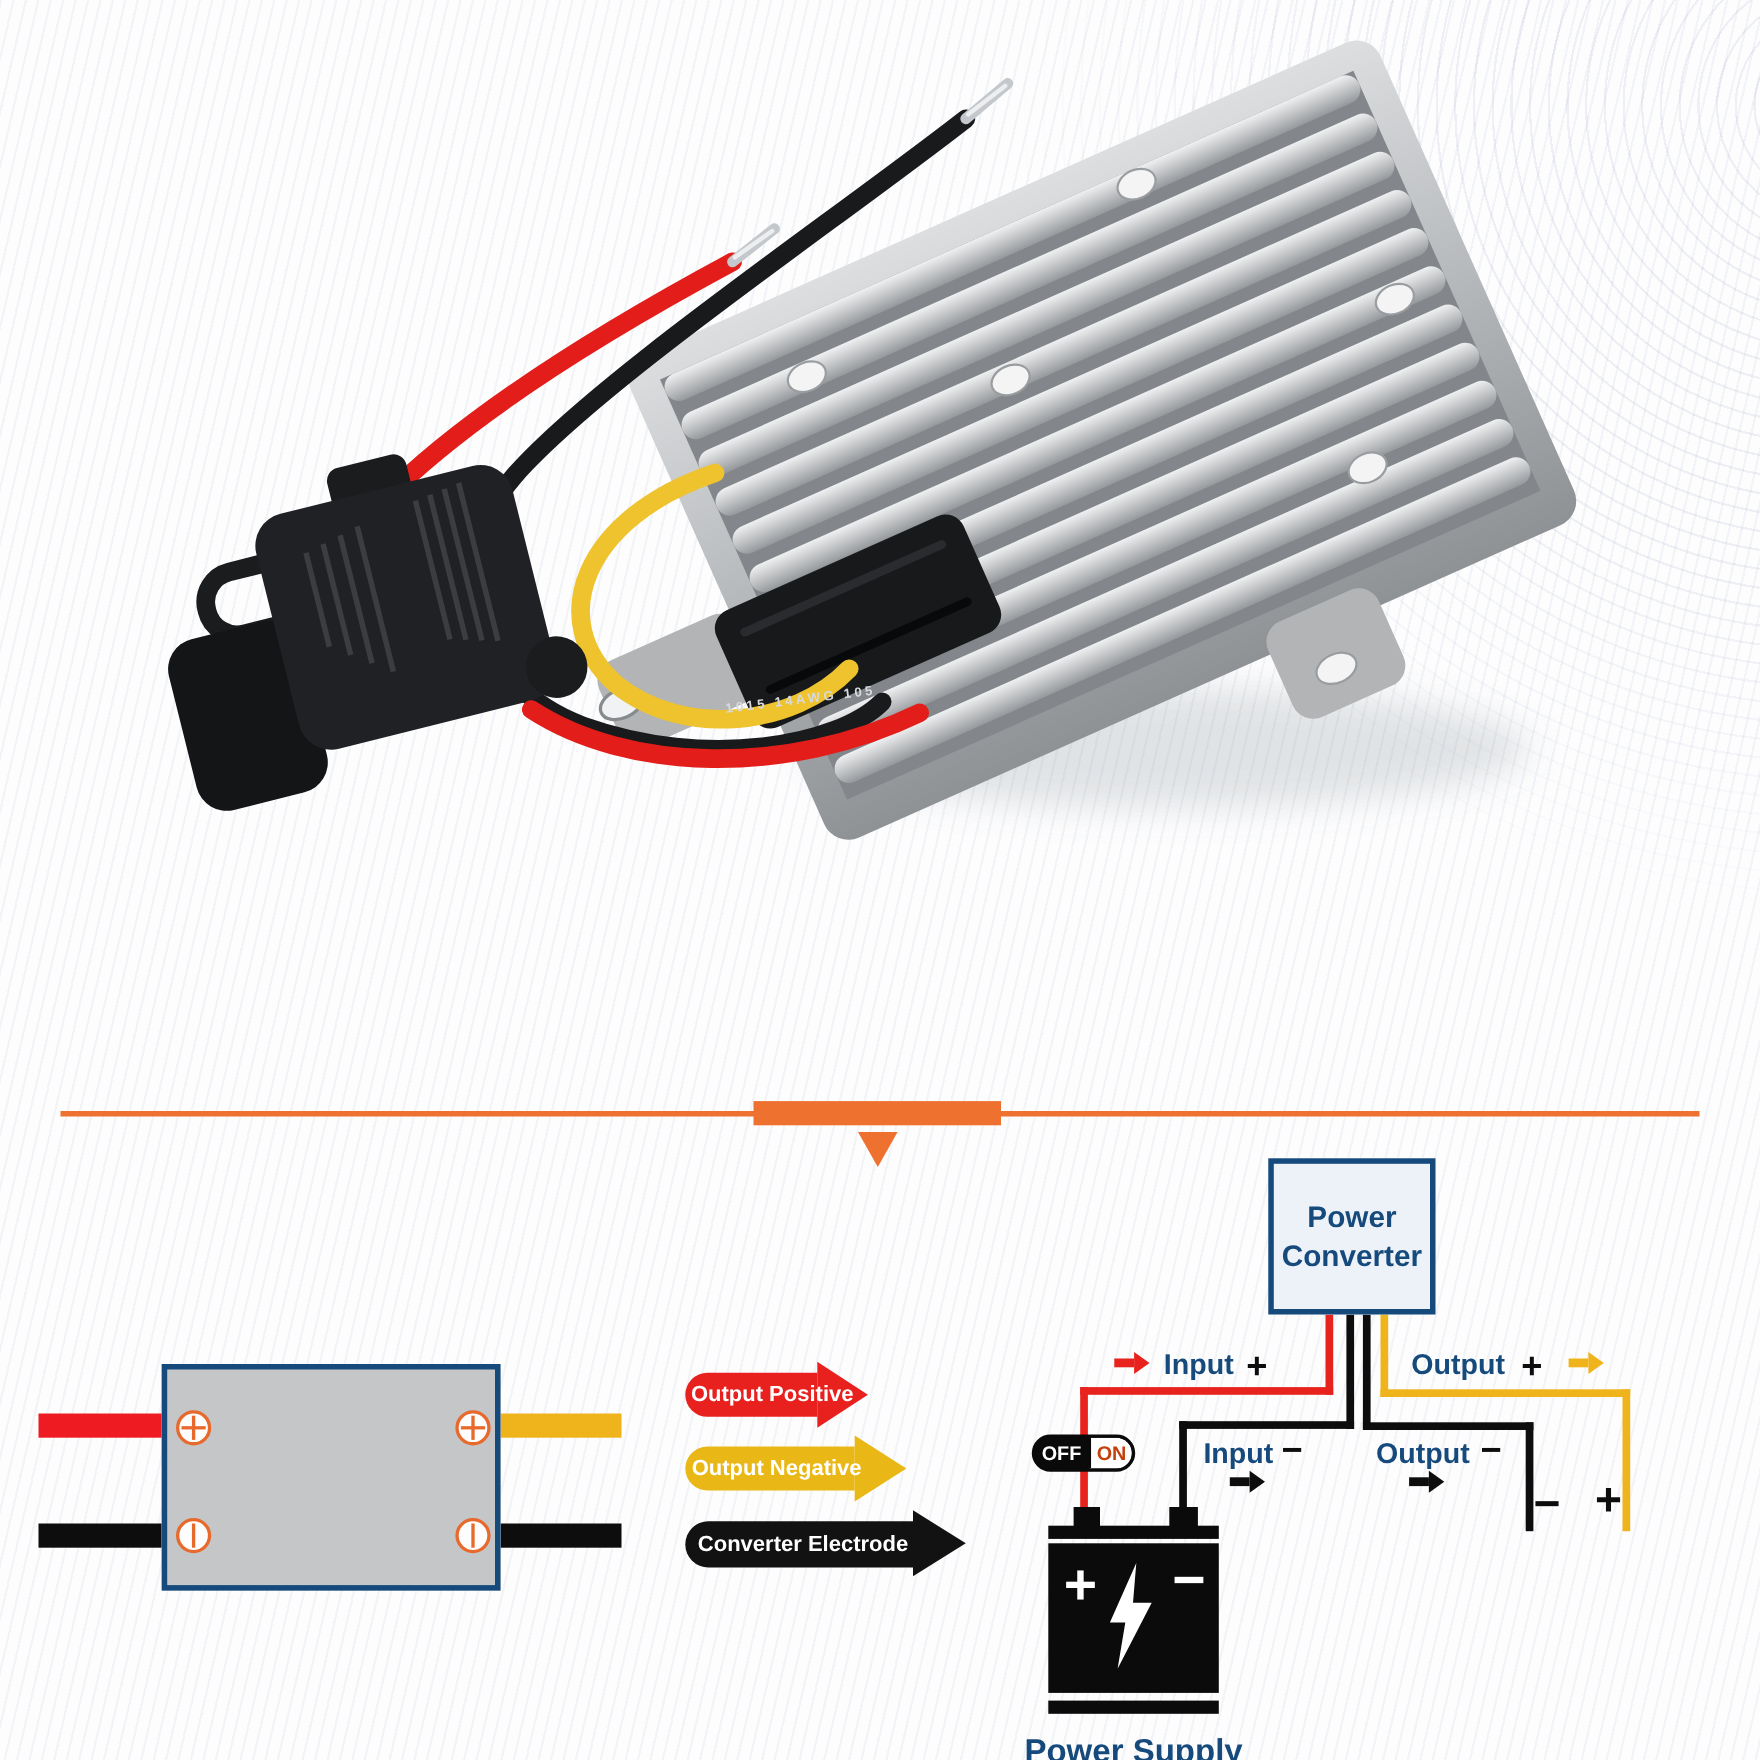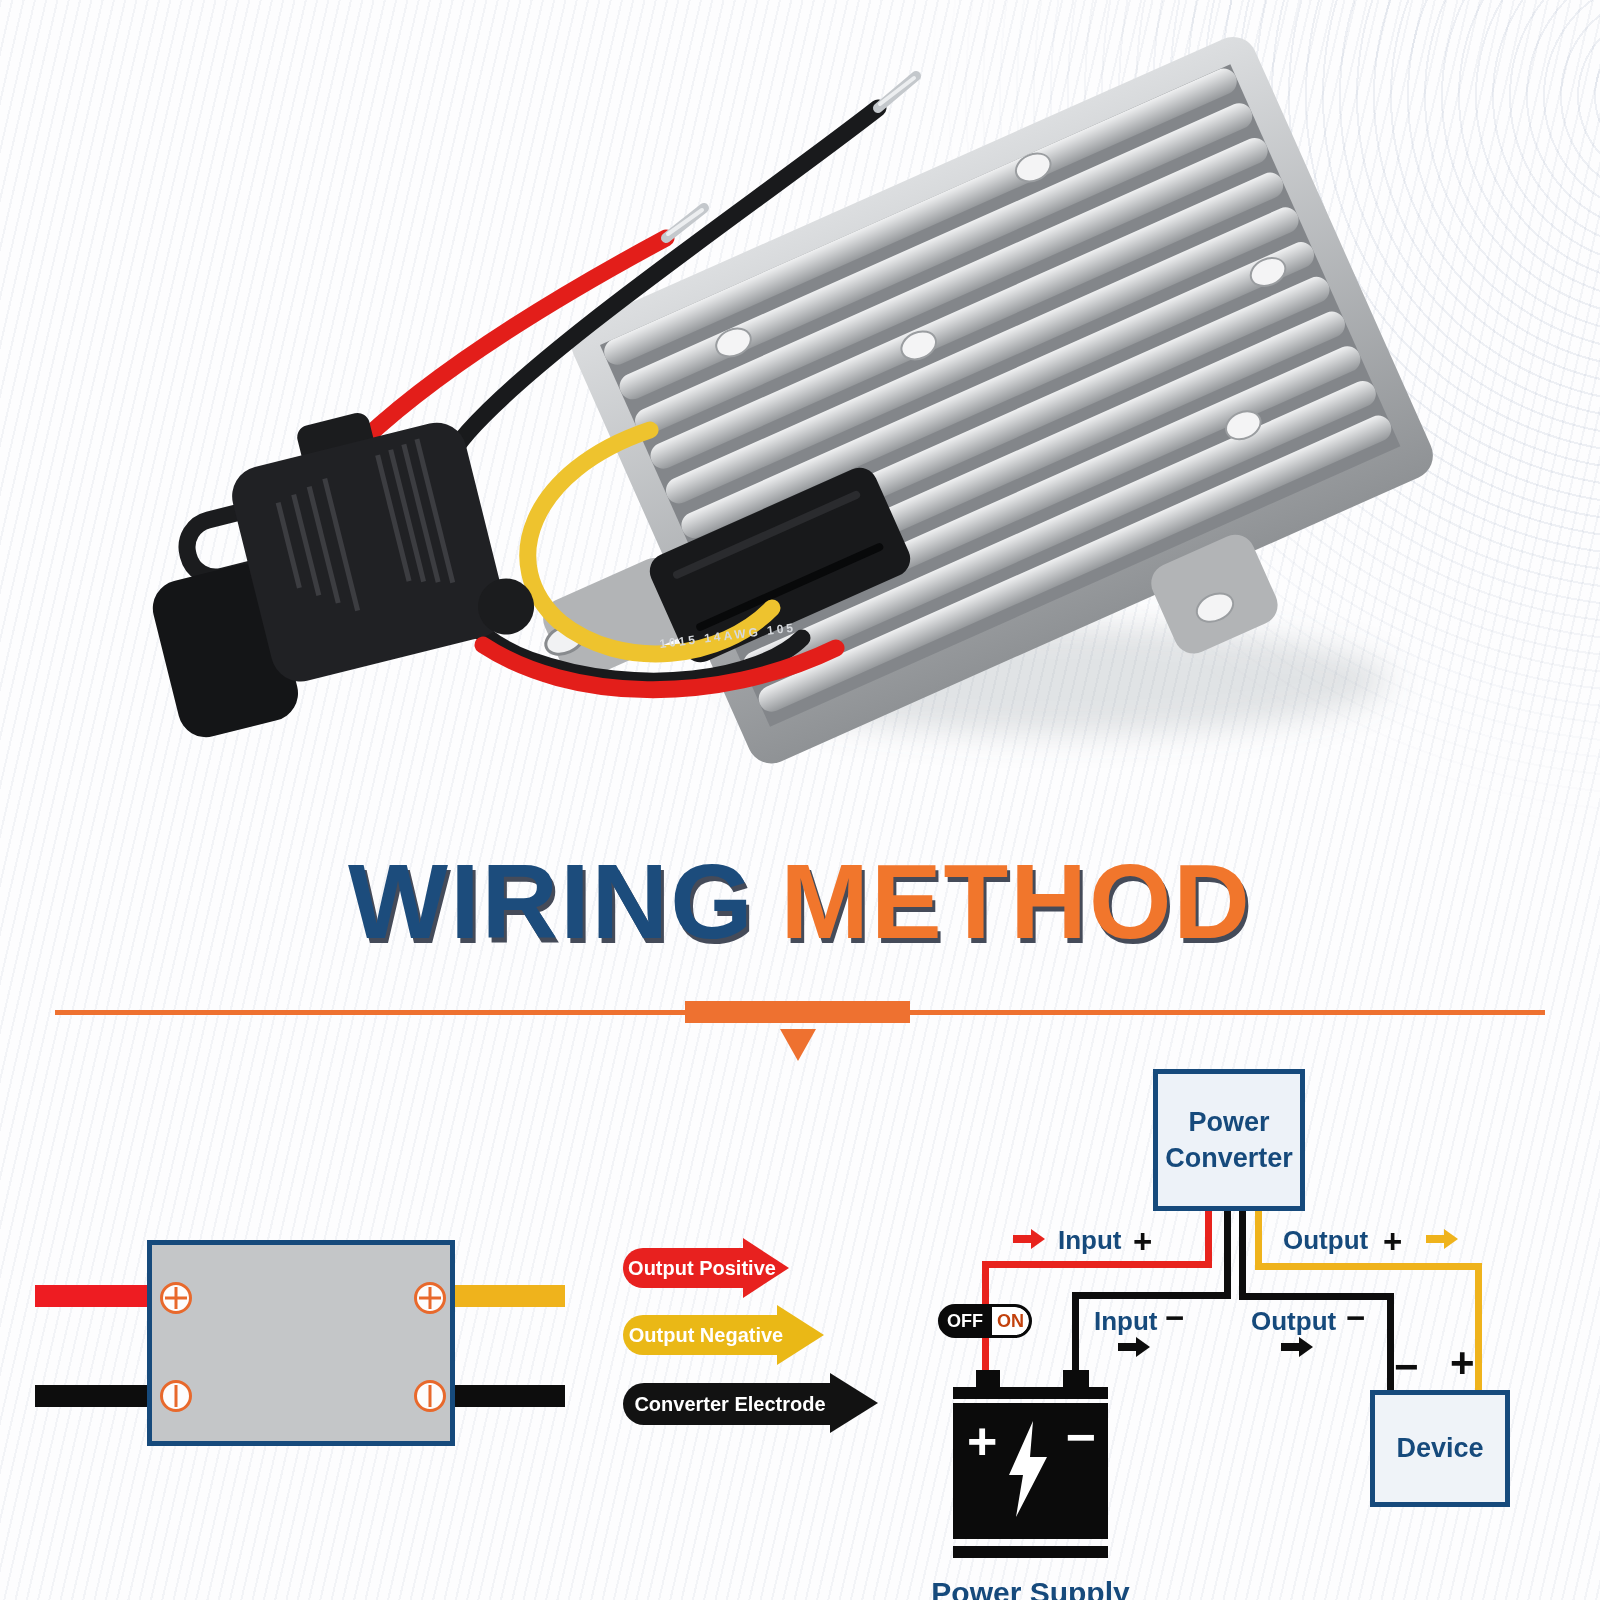--- a/index.html
+++ b/index.html
@@ -37,21 +37,21 @@
 
   
   .leg-body{position:absolute;border-radius:21px 0 0 21px;}
   .leg-head{position:absolute;width:0;height:0;border-top:30px solid transparent;border-bottom:30px solid transparent;}
   .leg-text{position:absolute;color:#fff;font-weight:bold;font-size:20px;text-align:center;line-height:32px;}
 
   
   .wire{position:absolute;}
   .conv-box{position:absolute;left:1153px;top:1053px;width:152px;height:142px;box-sizing:border-box;
     border:5px solid #164a7c;background:#edf2f8;display:flex;flex-direction:column;align-items:center;
-    justify-content:center;gap:9px;z-index:3;margin-top:16px;}
+    justify-content:center;gap:9px;z-index:3;}
   .conv-box span{color:#164a7c;font-weight:bold;font-size:27px;line-height:1;}
   .dlabel{position:absolute;color:#164a7c;font-weight:bold;font-size:26px;z-index:3;}
   .sign{position:absolute;color:#0d0d0d;font-weight:900;font-size:33px;z-index:3;line-height:1;}
   .mini-arrow{position:absolute;width:32px;height:20px;z-index:3;}
   .mini-arrow .mb{position:absolute;left:0;top:6px;width:18px;height:8px;background:var(--c);}
   .mini-arrow .mh{position:absolute;right:0;top:0;width:0;height:0;
     border-left:14px solid var(--c);border-top:10px solid transparent;border-bottom:10px solid transparent;}
   .switch{position:absolute;left:938px;top:1304px;width:94px;height:34px;border:3px solid #0a0a0a;
     border-radius:18px;box-sizing:border-box;display:flex;overflow:hidden;background:#0a0a0a;z-index:4;text-align:center;}
   .switch .off{flex:1.3;background:#0a0a0a;color:#fff;font-weight:bold;font-size:18px;
@@ -151,23 +151,20 @@
         <line x1="404" y1="470" x2="404" y2="600"></line>
           <line x1="418" y1="468" x2="418" y2="604"></line>
         <line x1="432" y1="466" x2="432" y2="608"></line>
           <line x1="446" y1="464" x2="446" y2="612"></line>
       </g>
       <circle cx="492" cy="648" r="28" fill="#1b1c1e"></circle>
     </g>
     <path d="M 483,645 C 570,702 716,706 836,648" fill="none" stroke="#e31e1a" stroke-width="17" stroke-linecap="round"></path>
   </svg>
 
-  <div class="title-row">
-    <span class="w1">WIRING</span><span class="w2">METHOD</span>
-  </div>
 
   <div class="divider-line" style="z-index:2;"></div>
   <div class="divider-bar" style="z-index:2;"></div>
   <div class="divider-tri" style="z-index:2;"></div>
 
   <div class="layer">
     <div class="mod-wire" style="left:35px;top:1285px;width:112px;background:#ee1c22;"></div>
     <div class="mod-wire" style="left:455px;top:1285px;width:110px;background:#efb31c;"></div>
     <div class="mod-wire" style="left:35px;top:1385px;width:112px;background:#0d0d0d;"></div>
     <div class="mod-wire" style="left:455px;top:1385px;width:110px;background:#0d0d0d;"></div>
@@ -262,18 +259,15 @@
     <div class="batt-body">
       <span class="bplus">+</span>
       <svg width="44" height="96" viewBox="0 0 44 96" style="position:absolute;left:54px;top:18px;">
         <polygon points="26,0 2,54 16,54 9,96 40,36 23,36" fill="#ffffff"></polygon>
       </svg>
       <span class="bminus">−</span>
     </div>
     <div class="batt" style="left:953px;top:1546px;width:155px;height:12px;"></div>
     <div class="caption" style="left:928px;top:1576px;width:205px;">Power Supply</div>
 
-    <div class="device-box">
-      <span>Device</span>
-    </div>
   </div>
 
 </div>
 
 </body></html>

